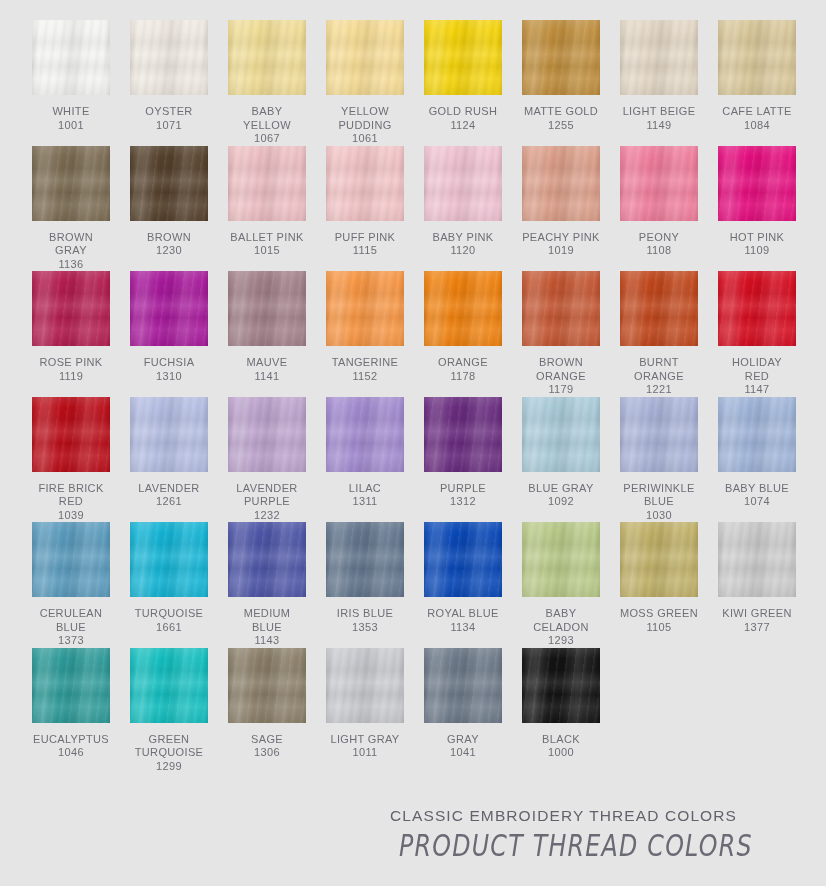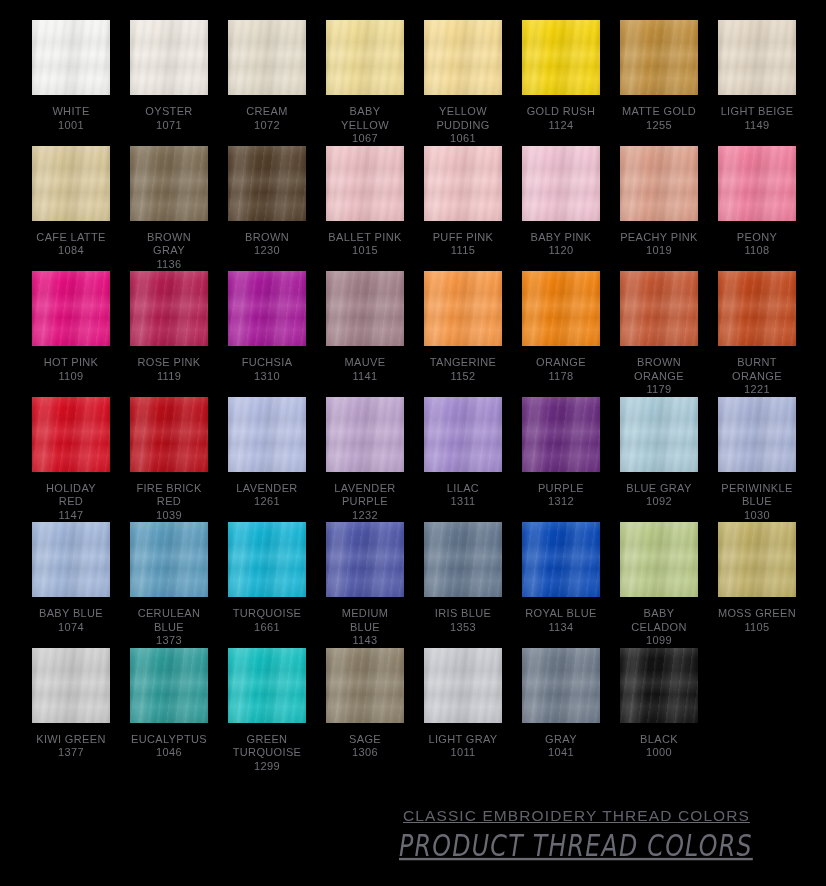--- a/index.html
+++ b/index.html
@@ -11,21 +11,21 @@
     width: 826px;
     height: 886px;
     font-family: "Liberation Sans", sans-serif;
     color: #6b6b72;
     overflow: hidden;
   }
   #sheet {
     position: relative;
     width: 826px;
     height: 886px;
-    background: #000000;
+    background: #e5e5e5;
     padding: 0;
     box-sizing: border-box;
   }
   .grid {
     position: absolute;
     left: 22px;
     top: 20px;
     width: 784px;
     display: grid;
     grid-template-columns: repeat(8, 98px);
@@ -93,23 +93,22 @@
   .ccode {
     display: block;
     font-size: 11px;
     color: #6e6e76;
     margin-top: 0px;
   }
   .footer {
     position: absolute;
     right: 76px;
     bottom: 26px;
-    text-align: right;
+    text-align: left;
     width: 360px;
-    text-decoration: underline;
   }
   .footer-line1 {
     font-size: 15.5px;
     letter-spacing: 1.1px;
     color: #62626c;
     text-transform: uppercase;
     white-space: nowrap;
   }
   .footer-line2 {
     margin-top: 6px;
@@ -152,34 +151,20 @@
             <div class="sheen-d"></div>
           </div>
         </div>
         <div class="caption">
           <span class="cname">OYSTER</span>
           <span class="ccode">1071</span>
         </div>
       </div>
       <div class="cell">
         <div class="swatch-wrap">
-          <div class="swatch" style="background: rgb(228, 220, 203);">
-            <div class="sheen-a"></div>
-            <div class="sheen-b"></div>
-            <div class="sheen-c"></div>
-            <div class="sheen-d"></div>
-          </div>
-        </div>
-        <div class="caption">
-          <span class="cname">CREAM</span>
-          <span class="ccode">1072</span>
-        </div>
-      </div>
-      <div class="cell">
-        <div class="swatch-wrap">
           <div class="swatch" style="background: rgb(240, 221, 150);">
             <div class="sheen-a"></div>
             <div class="sheen-b"></div>
             <div class="sheen-c"></div>
             <div class="sheen-d"></div>
           </div>
         </div>
         <div class="caption">
           <span class="cname">BABY
 YELLOW</span>
@@ -677,21 +662,21 @@
           <div class="swatch" style="background: rgb(185, 202, 137);">
             <div class="sheen-a"></div>
             <div class="sheen-b"></div>
             <div class="sheen-c"></div>
             <div class="sheen-d"></div>
           </div>
         </div>
         <div class="caption">
           <span class="cname">BABY
 CELADON</span>
-          <span class="ccode">1099</span>
+          <span class="ccode">1293</span>
         </div>
       </div>
       <div class="cell">
         <div class="swatch-wrap">
           <div class="swatch" style="background: rgb(193, 177, 105);">
             <div class="sheen-a"></div>
             <div class="sheen-b"></div>
             <div class="sheen-c"></div>
             <div class="sheen-d"></div>
           </div>

